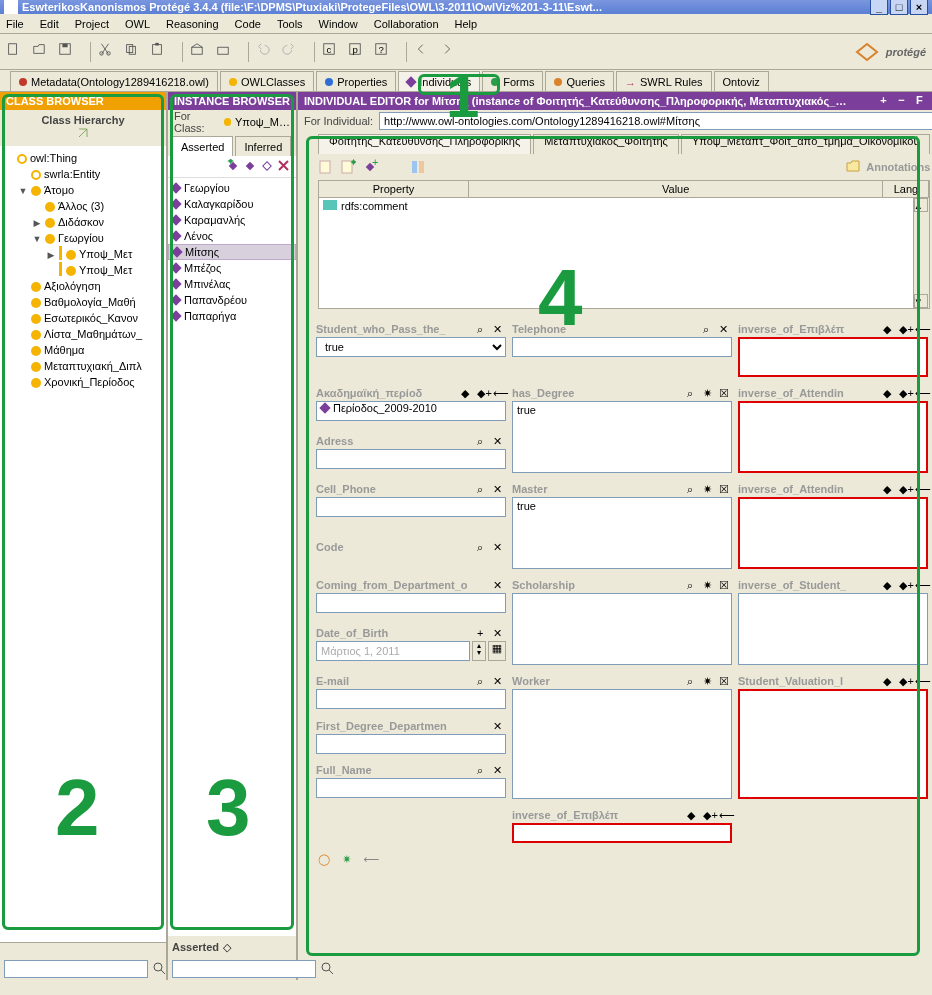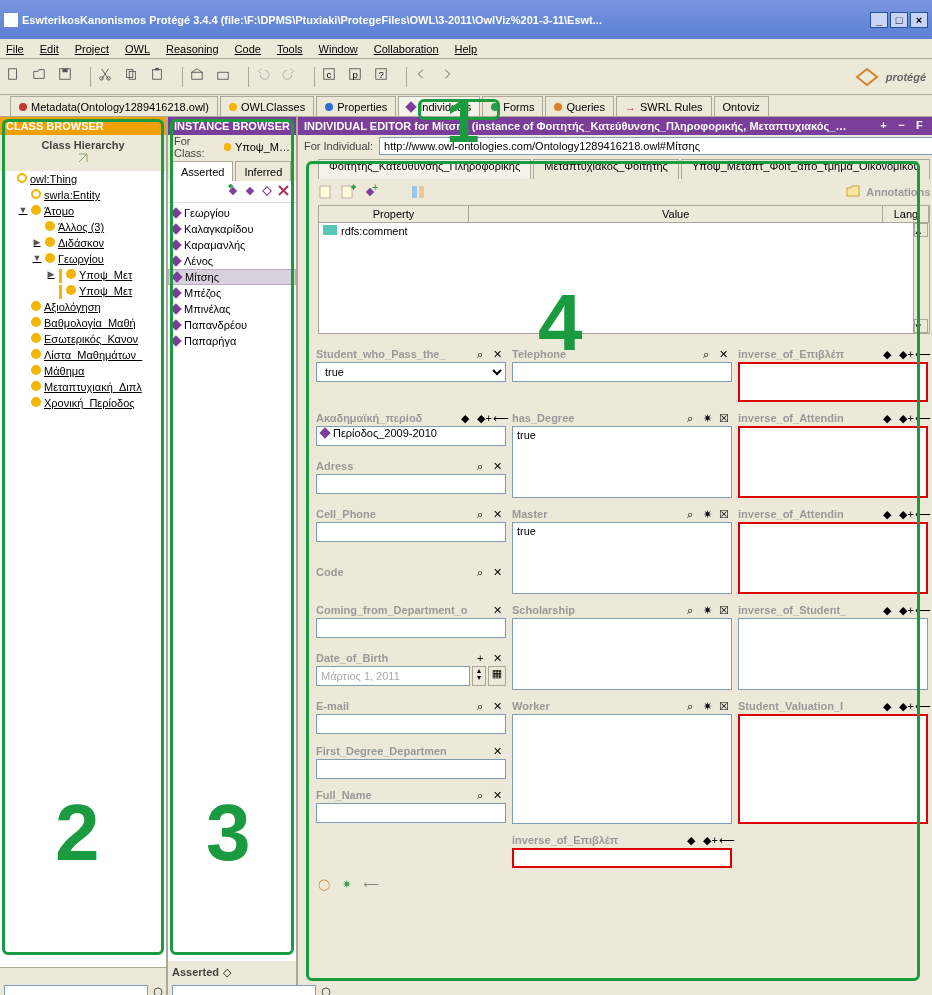--- a/index.html
+++ b/index.html
@@ -1,26 +1,26 @@
 <!DOCTYPE html>
 <html><head>
 <meta charset="utf-8">
 <style>
 * { box-sizing: border-box; margin: 0; padding: 0; font-family: Tahoma, Arial, sans-serif; font-size: 11px; }
 body { width: 932px; height: 995px; background: #ece9d8; overflow: hidden; position: relative; }
 
 
-.titlebar { height: 39px; background: linear-gradient(#7a96df,#5b7fd4); color: #fff; display: flex; align-items: center; padding: 0 4px; font-weight: bold; }
+.titlebar { height: 14px; background: linear-gradient(#7a96df,#5b7fd4); color: #fff; display: flex; align-items: center; padding: 0 4px; font-weight: bold; }
 .titlebar .ico { width: 14px; height: 14px; background: #fff; margin-right: 4px; }
 .titlebar .spacer { flex: 1; }
 .titlebar .winbtn { width: 18px; height: 16px; background: #c8d6f5; margin-left: 2px; text-align: center; line-height: 14px; color: #000; border: 1px solid #2a4fa0; }
 
 
 .menubar { height: 20px; background: #ece9d8; display: flex; align-items: center; padding: 0 6px; border-bottom: 1px solid #aca899; }
-.menubar span { margin-right: 16px; cursor: default; text-decoration: underline; }
+.menubar span { margin-right: 16px; cursor: default; }
 
 
 .toolbar { height: 36px; background: #ece9d8; display: flex; align-items: center; padding: 0 6px; border-bottom: 1px solid #aca899; }
 .toolbar .tbbtn { width: 20px; height: 20px; margin-right: 6px; display:inline-block; }
 .toolbar .tbsep { width: 2px; height: 20px; border-left: 1px solid #aca899; margin: 0 6px; }
 .toolbar .logo { margin-left: auto; font-style: italic; font-weight: bold; font-size: 16px; color: #666; }
 .toolbar .logo svg { vertical-align: middle; }
 
 
 .maintabs { height: 22px; background: #ece9d8; display: flex; align-items: flex-end; padding: 0 10px; border-bottom: 1px solid #aca899; }
@@ -37,21 +37,21 @@
 .panel-header.purple { background: #7b3f9b; }
 .panel-sub { height: 24px; display: flex; align-items: center; padding: 0 6px; gap: 4px; background:#ece9d8; }
 .panel-sub .dot { width:8px; height:8px; border-radius:4px; display:inline-block; }
 
 .classbrowser { width: 168px; border-right: 2px solid #aca899; position: relative; }
 .instancebrowser { width: 130px; border-right: 2px solid #aca899; position: relative; }
 .editor { flex: 1; position: relative; }
 
 
 .tree { padding: 2px 4px; background: #fff; flex:1; overflow:hidden; }
-.treeitem { display: flex; align-items: flex-start; height: 16px; gap: 3px; cursor: default; white-space: nowrap; text-decoration: underline; }
+.treeitem { display: flex; align-items: flex-end; height: 16px; gap: 3px; cursor: default; white-space: nowrap; }
 .treeitem .arrow { width: 10px; text-align: center; color: #555; font-size: 9px; }
 .treeitem .bullet { width: 10px; height: 10px; border-radius: 5px; display:inline-block; }
 .treeitem .bullet-y { background:#f4b400; }
 .treeitem .bullet-yh { background:#fff; border:2px solid #f4b400; }
 .indent0{padding-left:0} .indent1{padding-left:14px} .indent2{padding-left:28px} .indent3{padding-left:42px}
 .section-label { font-weight: bold; color:#444; padding:4px 6px; }
 
 
 .instlist { background:#fff; flex:1; padding-top:2px; }
 .instlist .row { display:flex; align-items:center; height:16px; padding:0 4px; gap:4px; cursor:default; }

